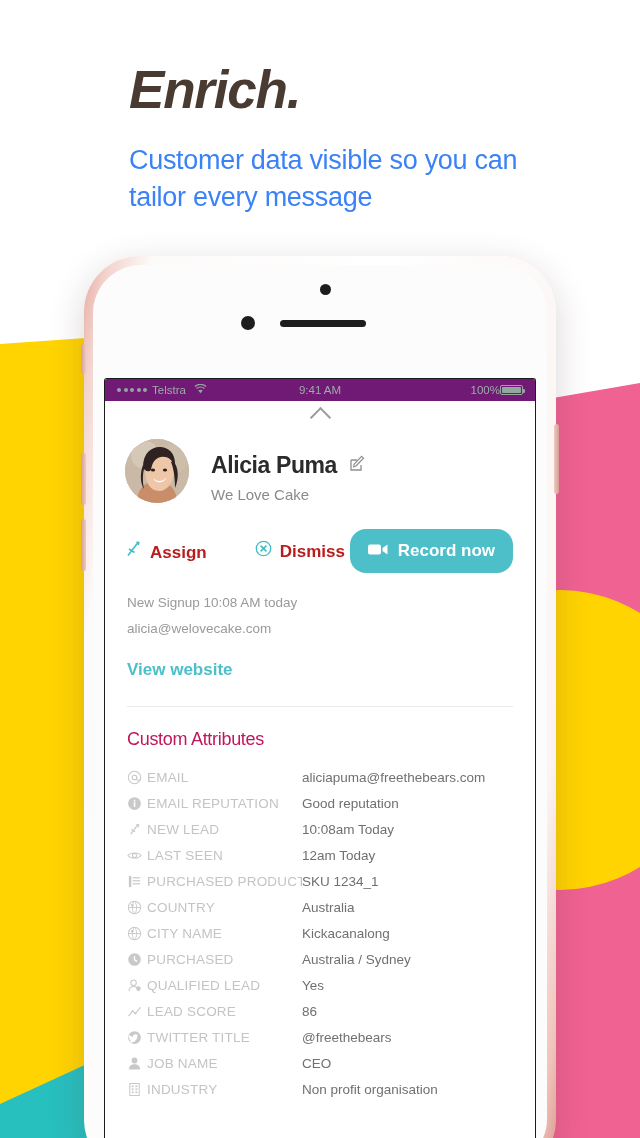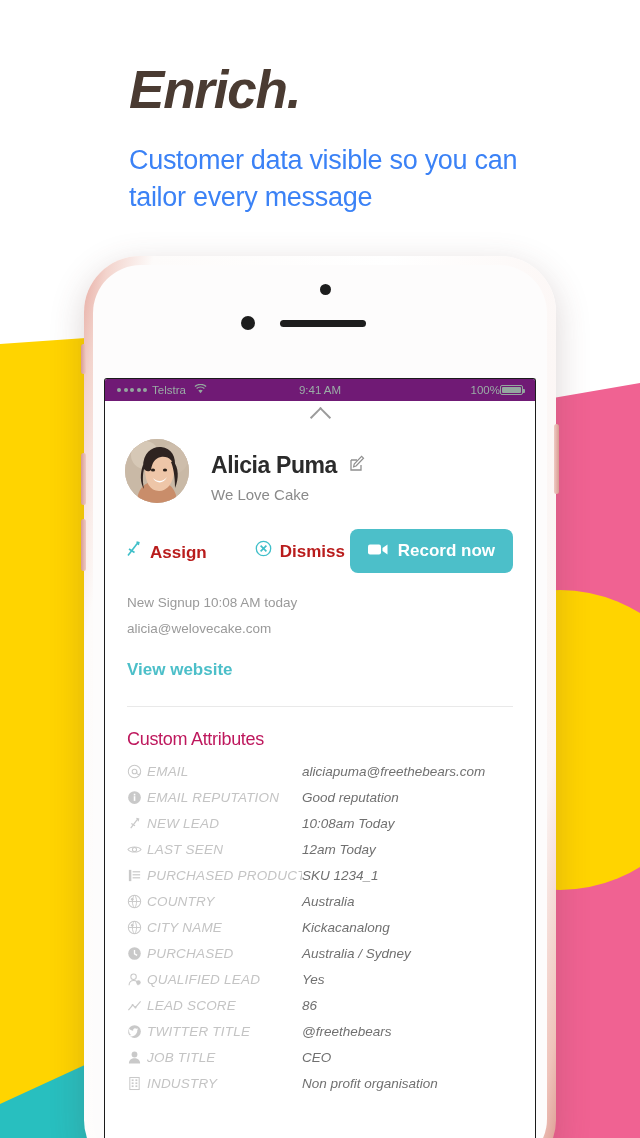--- a/index.html
+++ b/index.html
@@ -103,35 +103,35 @@
   .p-name{ font-size:23px; font-weight:bold; color:#2b2b2b; letter-spacing:-.4px; }
   .p-company{ font-size:15px; color:#8a8a8a; margin-top:7px; }
   .edit-ico{ color:#8f8f8f; }
 
   .actions{ display:flex; align-items:center; padding:26px 22px 0 20px; gap:0; }
   .act{ display:flex; align-items:flex-end; gap:8px; color:#b91c1c;
         font-size:17px; font-weight:bold; }
   .act.assign{ margin-right:48px; }
   .record{
     margin-left:auto; background:#4cbfc9; color:#fff; border:none;
-    border-radius:8px; padding:12px 18px; font-size:17px; font-weight:bold;
+    border-radius:16px; padding:12px 18px; font-size:17px; font-weight:bold;
     display:flex; gap:10px;
     font-family:"Liberation Sans", sans-serif; cursor:pointer;
   }
 
   .infolist{ padding:22px 22px 0 22px; }
   .infolist div{ font-size:13.5px; color:#9a9a9a; margin-bottom:11px; }
   .viewsite{ font-size:17px; color:#4cbfc9; font-weight:bold; margin-top:13px; display:inline-block; }
 
   .divider{ height:1px; background:#e9e9e9; margin:26px 22px 0 22px; }
 
   .sect-title{ font-size:18px; color:#be185d; padding:22px 22px 0 22px; letter-spacing:-.3px; }
 
   .attrs{ padding:14px 22px 0 22px; }
-  .attr{ display:flex; align-items:flex-start; height:26px;font-style:italic; }
+  .attr{ display:flex; align-items:center; height:26px; }
   .attr .ico{ width:20px; flex:none; display:flex; align-items:center;
               color:#c9c9c9; }
   .attr .k{ width:155px; flex:none; font-size:13.5px; color:#c4c4c4;
             letter-spacing:.2px; white-space:nowrap; overflow:hidden; }
   .attr .v{ font-size:13.5px; color:#707070; white-space:nowrap; }
 </style>
 </head>
 <body>
 
 <svg id="bg" width="640" height="1138" viewBox="0 0 640 1138">
@@ -401,21 +401,21 @@
             <span class="k">TWITTER TITLE</span>
             <span class="v">@freethebears</span>
           </div>
           <div class="attr">
             <span class="ico">
               <svg width="15" height="15" viewBox="0 0 16 16">
                 <circle cx="8" cy="4.8" r="3.1" fill="#c9c9c9"></circle>
                 <path d="M2 14.4 C2 10.4 4.8 8.7 8 8.7 C11.2 8.7 14 10.4 14 14.4 Z" fill="#c9c9c9"></path>
               </svg>
             </span>
-            <span class="k">JOB TITLE</span>
+            <span class="k">JOB NAME</span>
             <span class="v">CEO</span>
           </div>
           <div class="attr">
             <span class="ico">
               <svg width="15" height="15" viewBox="0 0 16 16">
                 <rect x="3" y="1.6" width="10" height="12.8" stroke="#c9c9c9" stroke-width="1.1" fill="none"></rect>
                 <rect x="5" y="3.6" width="2" height="1.8" fill="#c9c9c9"></rect>
                 <rect x="9" y="3.6" width="2" height="1.8" fill="#c9c9c9"></rect>
                 <rect x="5" y="6.8" width="2" height="1.8" fill="#c9c9c9"></rect>
                 <rect x="9" y="6.8" width="2" height="1.8" fill="#c9c9c9"></rect>

